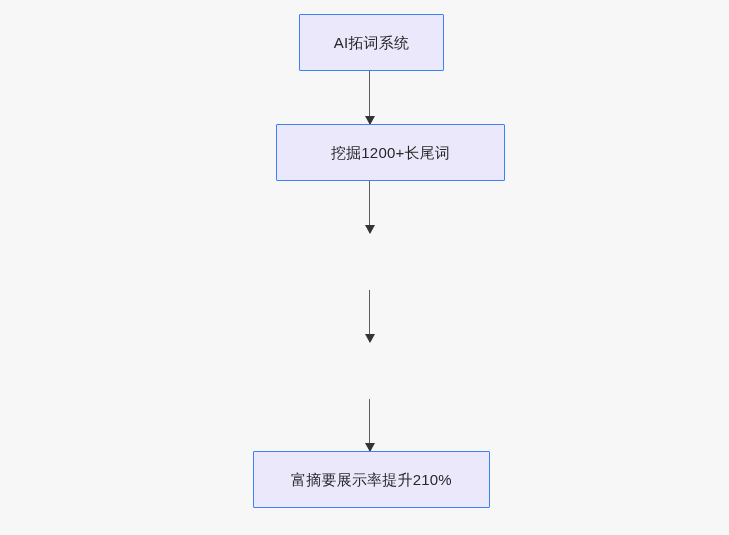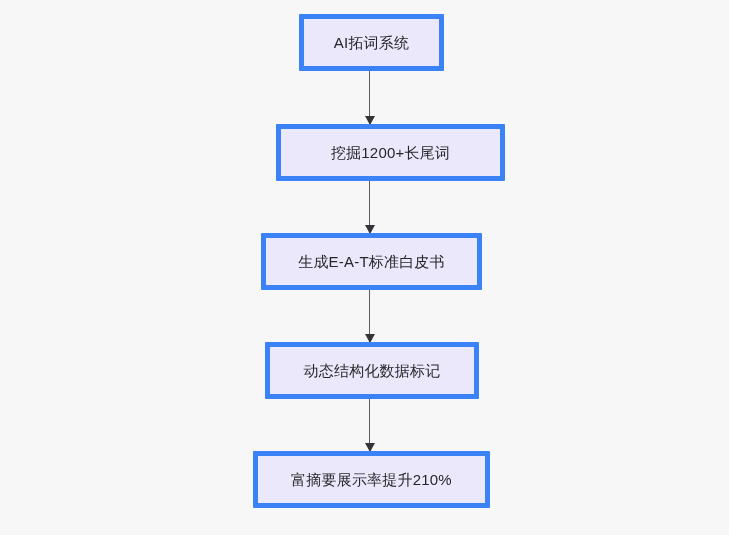--- a/index.html
+++ b/index.html
@@ -18,21 +18,21 @@
     position: relative;
     width: 729px;
     height: 535px;
     background: #f7f7f8;
   }
 
   .flow-node {
     position: absolute;
     box-sizing: border-box;
     background: #ebe8fb;
-    border: 5px solid #3b82f6;
+    border: 1px solid #3b82f6;
     border-radius: 1px;
     display: flex;
     align-items: center;
     justify-content: center;
     color: #272629;
     font-size: 15px;
     line-height: 1.2;
     letter-spacing: 0.2px;
     white-space: nowrap;
     font-family: "Liberation Sans", "DejaVu Sans", sans-serif;
@@ -98,32 +98,26 @@
 
   <div class="flow-node node-1">
     <span class="node-label">挖掘1200+长尾词</span>
   </div>
 
   <div class="flow-connector conn-1">
     <div class="connector-line"></div>
     <div class="connector-arrow"></div>
   </div>
 
-  <div class="flow-node node-2">
-    <span class="node-label">生成E-A-T标准白皮书</span>
-  </div>
 
   <div class="flow-connector conn-2">
     <div class="connector-line"></div>
     <div class="connector-arrow"></div>
   </div>
 
-  <div class="flow-node node-3">
-    <span class="node-label">动态结构化数据标记</span>
-  </div>
 
   <div class="flow-connector conn-3">
     <div class="connector-line"></div>
     <div class="connector-arrow"></div>
   </div>
 
   <div class="flow-node node-4">
     <span class="node-label">富摘要展示率提升210%</span>
   </div>
 

